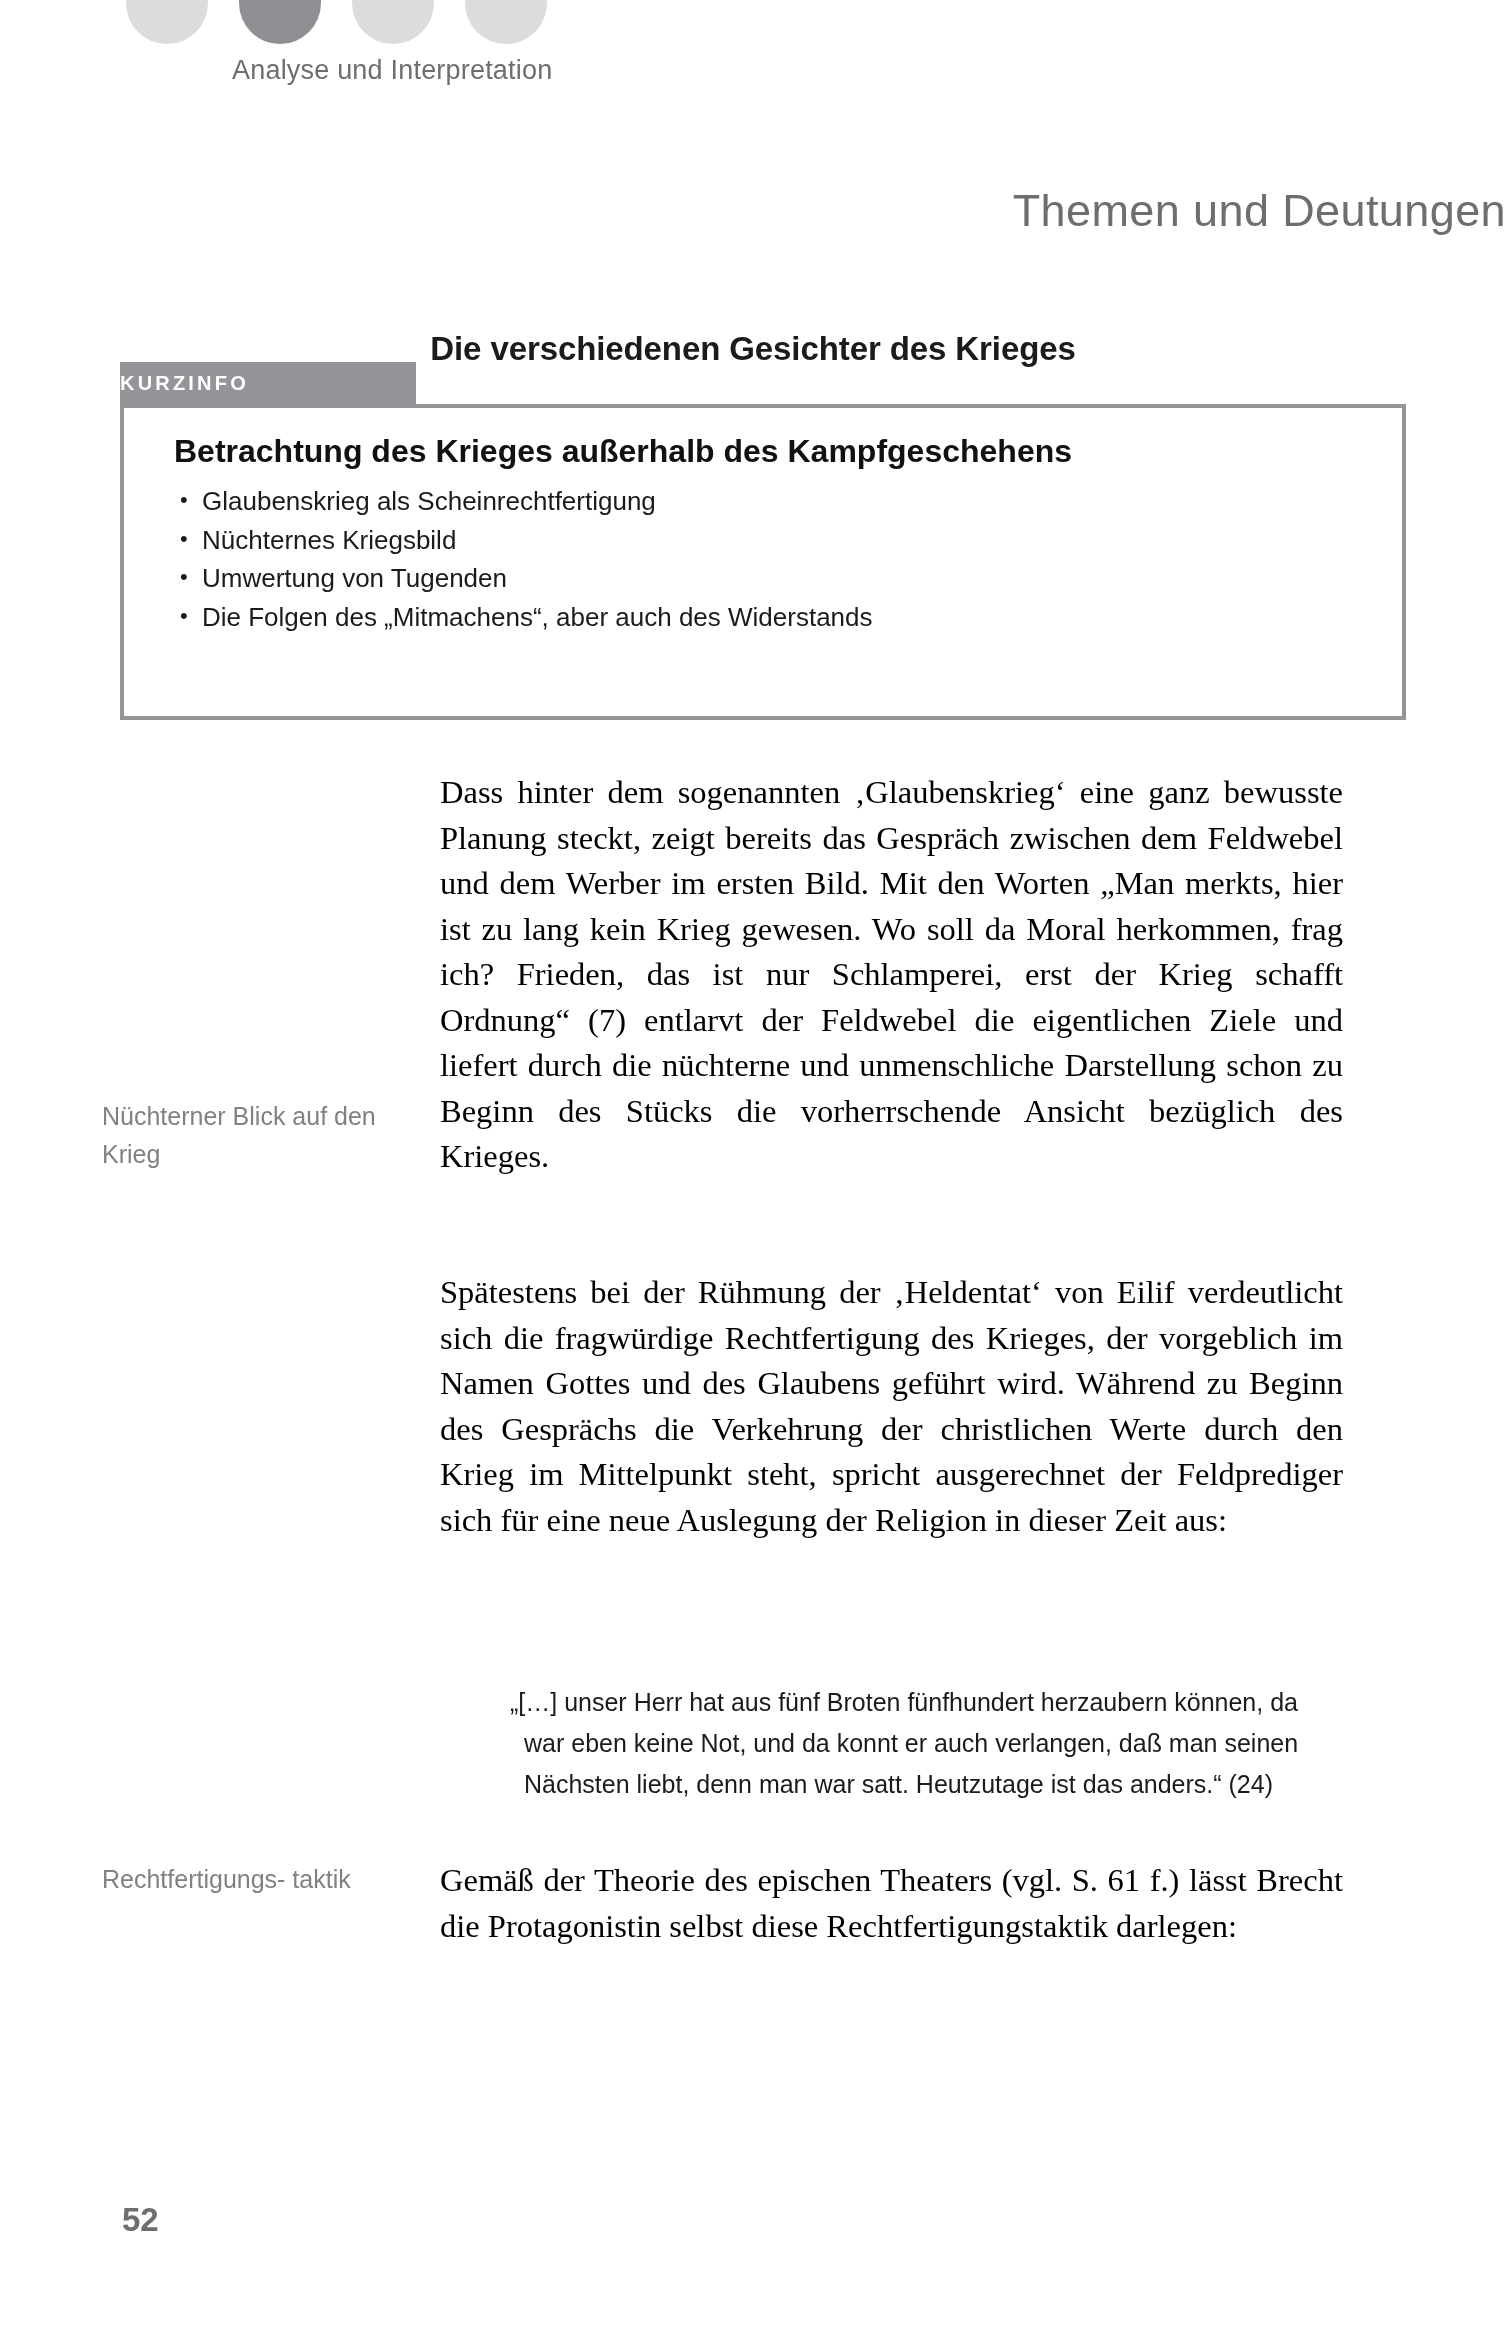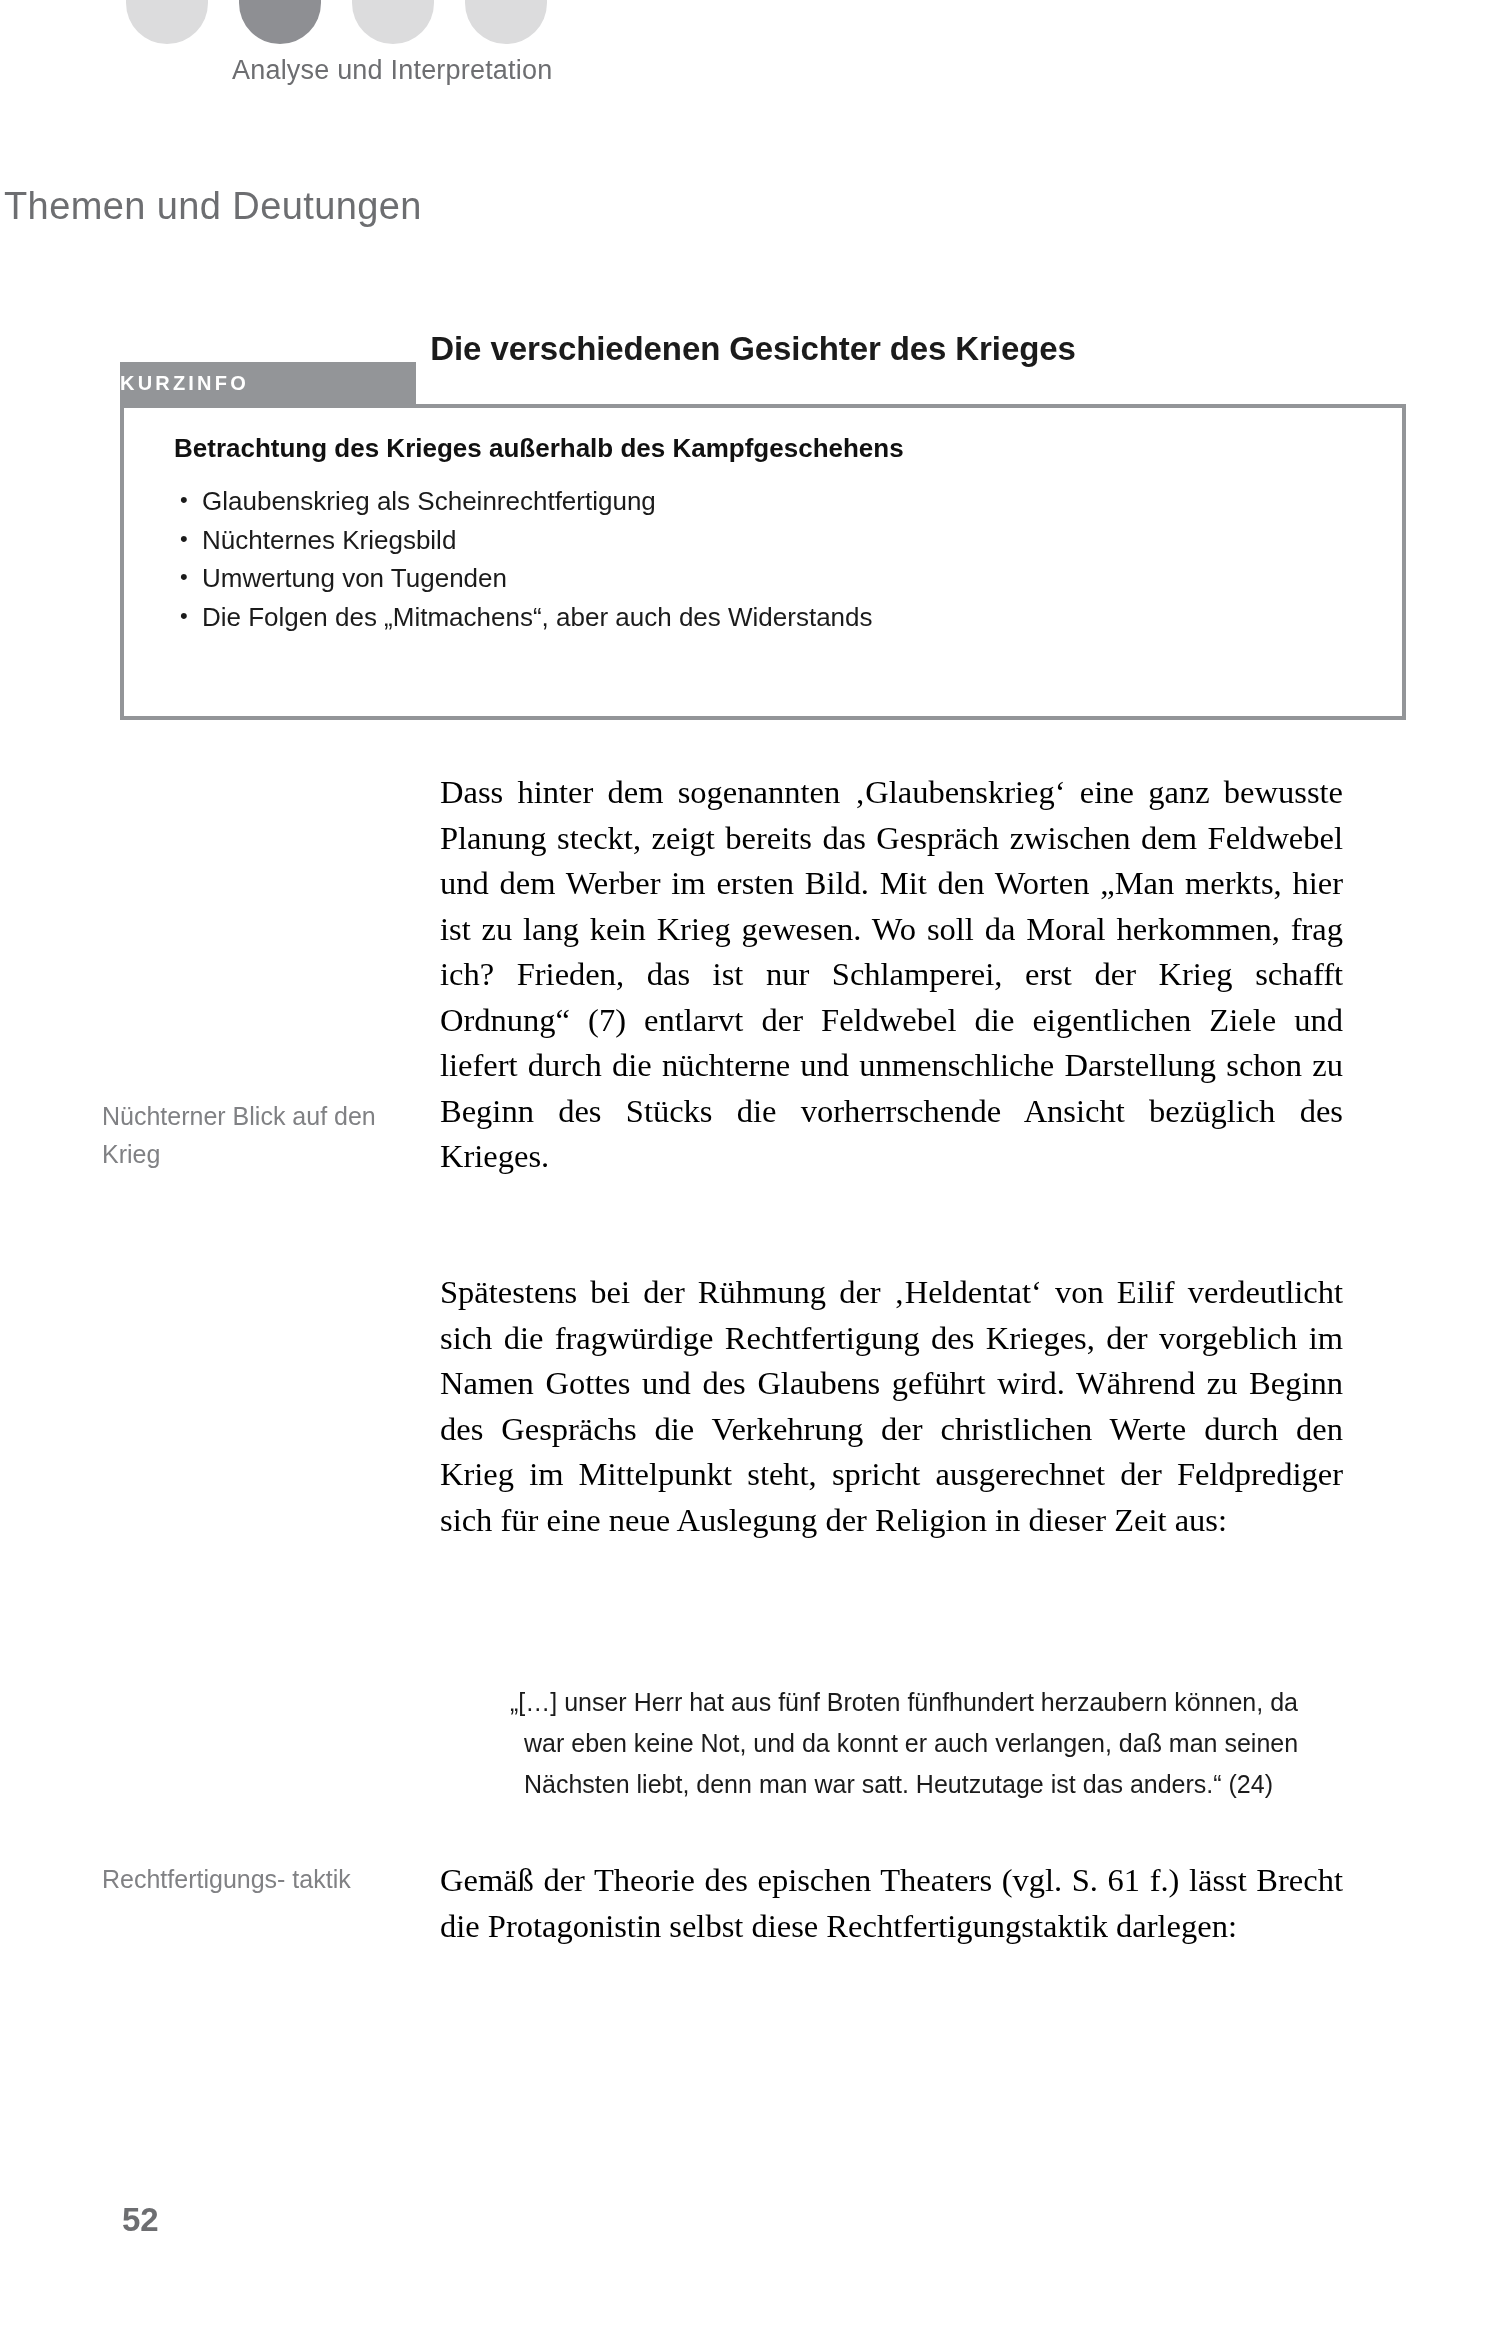--- a/index.html
+++ b/index.html
@@ -37,25 +37,25 @@
     left: 232px;
     top: 55px;
     font-size: 27px;
     color: #6d6e71;
     letter-spacing: 0.2px;
   }
 
   
   .main-title {
     position: absolute;
-    left: 4px;
+    left: 13px;
     right: 0;
     top: 185px;
-    text-align: left;
-    font-size: 38px;
+    text-align: right;
+    font-size: 45px;
     color: #6d6e71;
     letter-spacing: 0.4px;
   }
   .sub-title {
     position: absolute;
     left: 0;
     right: 0;
     top: 288px;
     text-align: center;
     font-size: 33px;
@@ -91,21 +91,21 @@
     width: 1286px;
     height: 316px;
     border: 4px solid #939598;
     box-sizing: border-box;
     background: #ffffff;
   }
   .kurzinfo-heading {
     position: absolute;
     left: 50px;
     top: 25px;
-    font-size: 26px;
+    font-size: 32px;
     font-weight: bold;
     color: #111111;
   }
   .kurzinfo-list {
     position: absolute;
     left: 38px;
     top: 74px;
     margin: 0;
     padding: 0;
     list-style: none;

